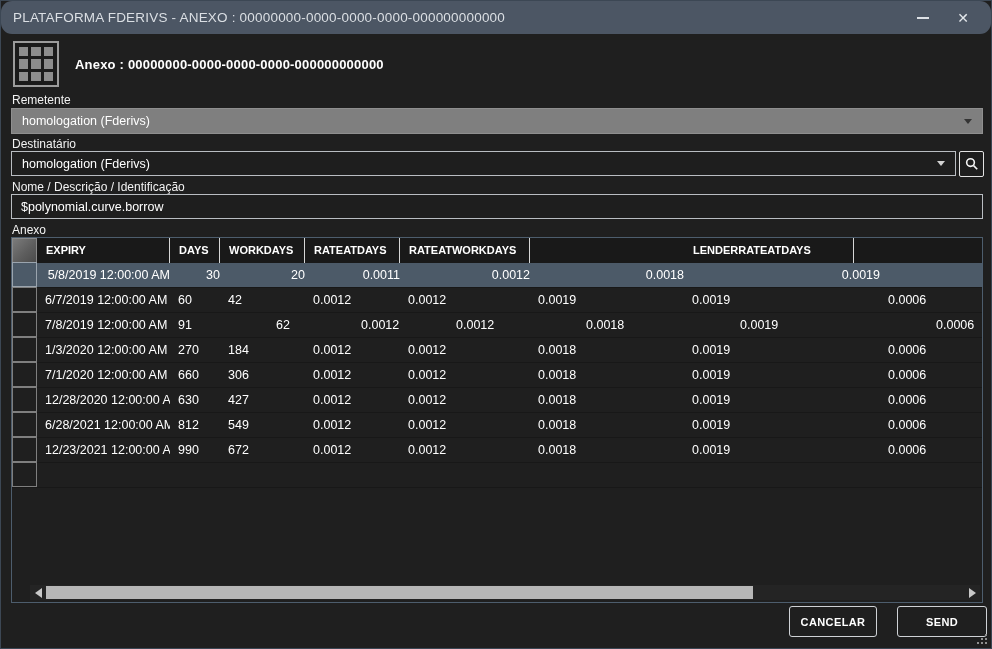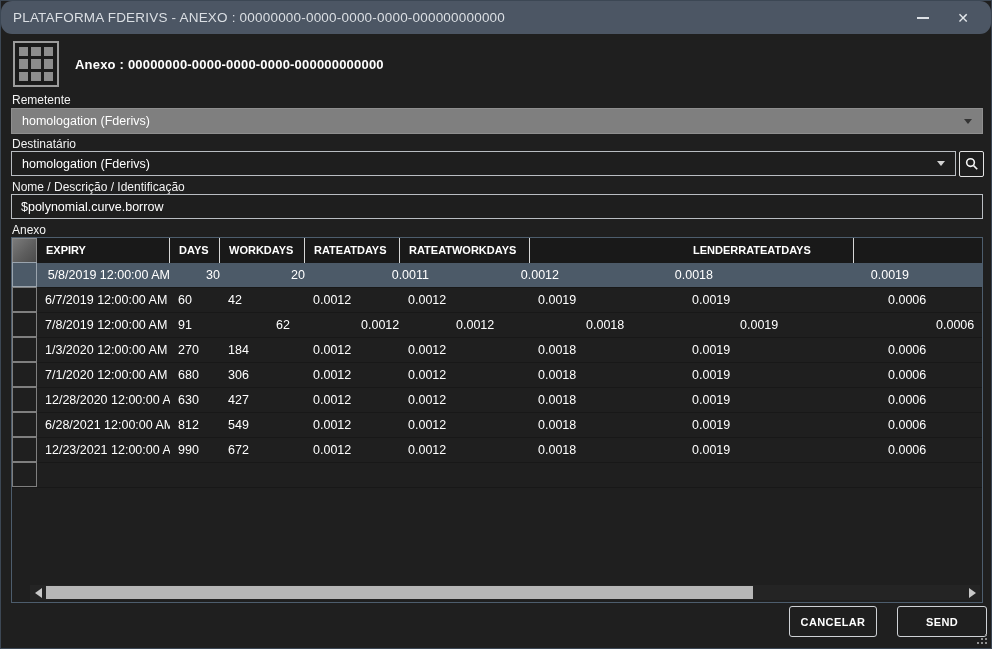--- a/index.html
+++ b/index.html
@@ -148,21 +148,21 @@
           <div class="hcell" style="width: 95px;">RATEATDAYS</div>
           <div class="hcell" style="width: 130px;">RATEATWORKDAYS</div>
           <div class="hcell" style="width: 154px; margin-top: 36px;">BORROWERRATEATDAYS</div>
           <div class="hcell" style="width: 170px;">LENDERRATEATDAYS</div>
         </div>
         <div class="grid-row data selected">
           <div class="row-header-cell"></div>
           <div class="cell" style="width: 133px;">5/8/2019 12:00:00 AM</div>
           <div class="cell" style="width: 50px;">30</div>
           <div class="cell" style="width: 85px;">20</div>
-          <div class="cell" style="width: 95px; margin-left: 29px;">0.0011</div>
+          <div class="cell" style="width: 95px;">0.0011</div>
           <div class="cell" style="width: 130px;">0.0012</div>
           <div class="cell" style="width: 154px;">0.0018</div>
           <div class="cell" style="width: 196px;">0.0019</div>
           <div class="cell" style="width: 170px;">0.0006</div>
         </div>
         <div class="grid-row data">
           <div class="row-header-cell"></div>
           <div class="cell" style="width: 133px;">6/7/2019 12:00:00 AM</div>
           <div class="cell" style="width: 50px;">60</div>
           <div class="cell" style="width: 85px;">42</div>
@@ -190,21 +190,21 @@
           <div class="cell" style="width: 85px;">184</div>
           <div class="cell" style="width: 95px;">0.0012</div>
           <div class="cell" style="width: 130px;">0.0012</div>
           <div class="cell" style="width: 154px;">0.0018</div>
           <div class="cell" style="width: 196px;">0.0019</div>
           <div class="cell" style="width: 170px;">0.0006</div>
         </div>
         <div class="grid-row data">
           <div class="row-header-cell"></div>
           <div class="cell" style="width: 133px;">7/1/2020 12:00:00 AM</div>
-          <div class="cell" style="width: 50px;">680</div>
+          <div class="cell" style="width: 50px;">660</div>
           <div class="cell" style="width: 85px;">306</div>
           <div class="cell" style="width: 95px;">0.0012</div>
           <div class="cell" style="width: 130px;">0.0012</div>
           <div class="cell" style="width: 154px;">0.0018</div>
           <div class="cell" style="width: 196px;">0.0019</div>
           <div class="cell" style="width: 170px;">0.0006</div>
         </div>
         <div class="grid-row data">
           <div class="row-header-cell"></div>
           <div class="cell" style="width: 133px;">12/28/2020 12:00:00 AM</div>

